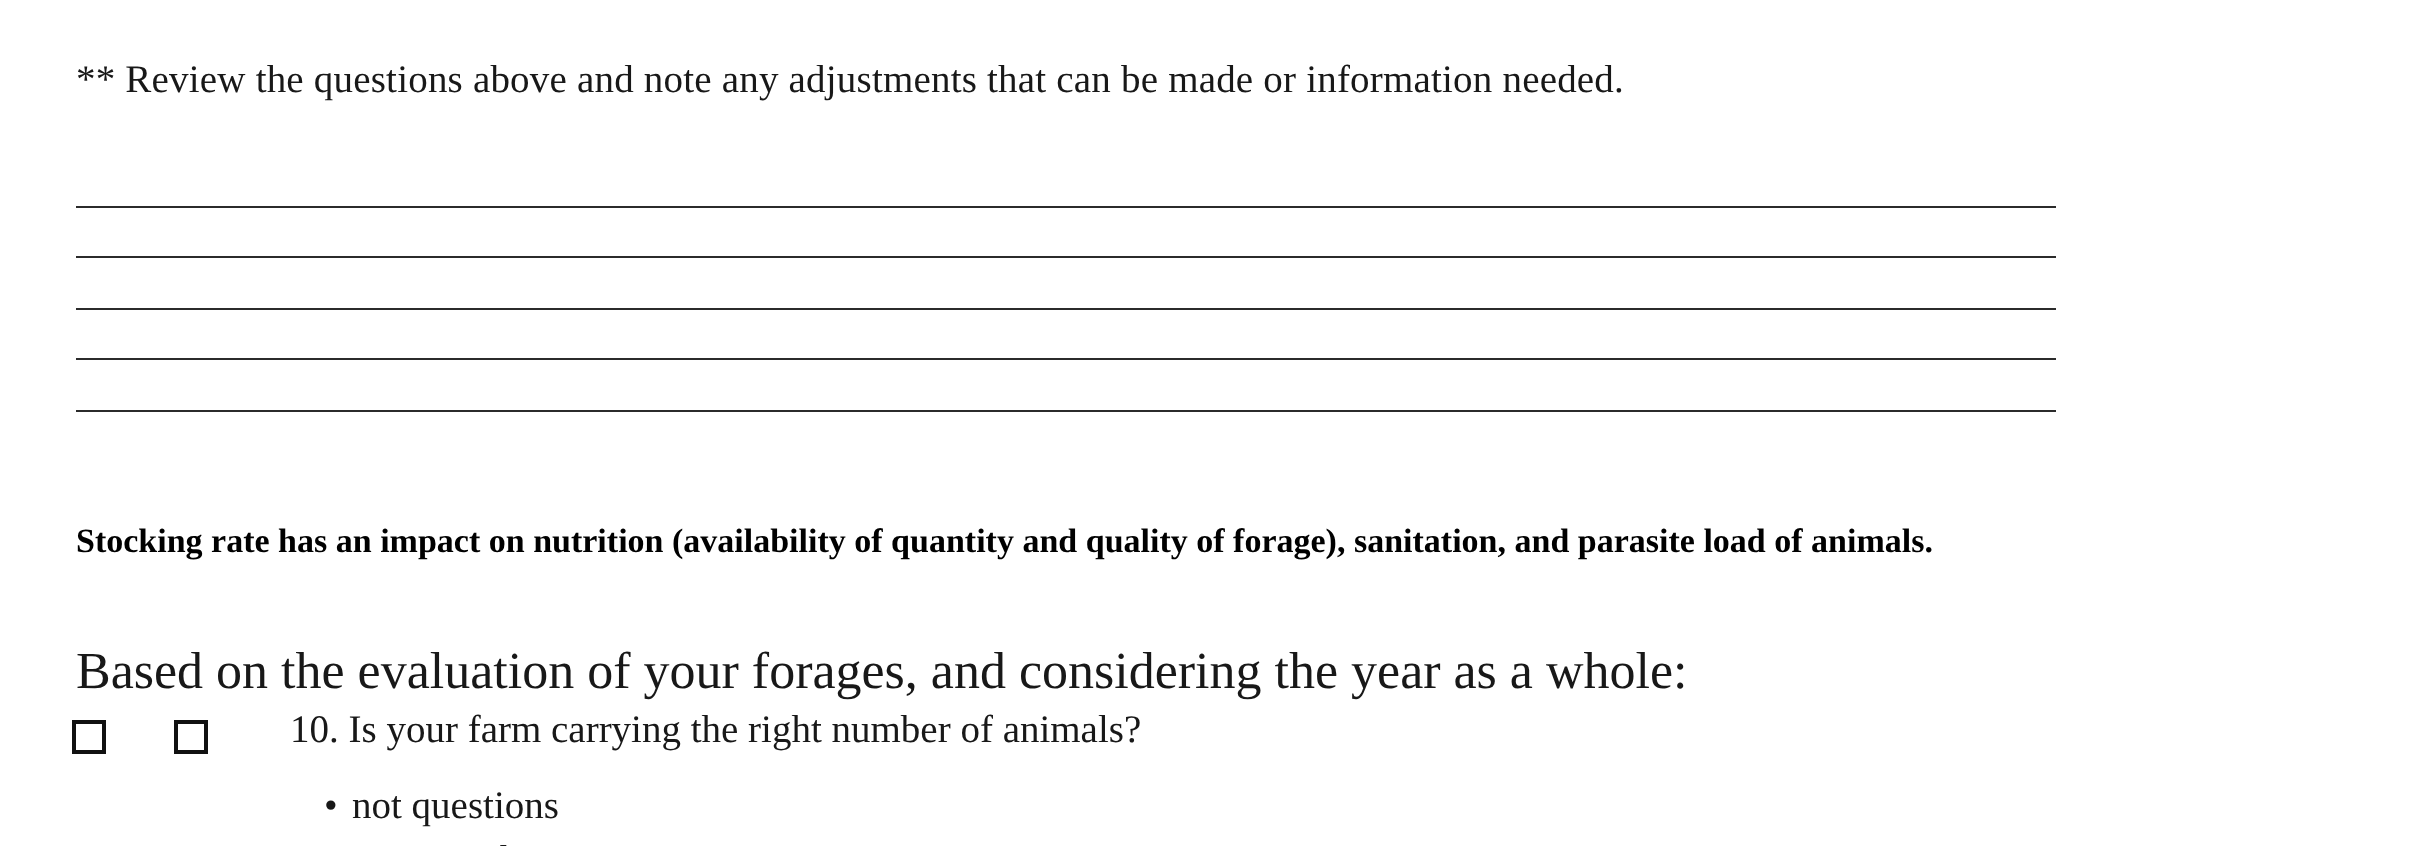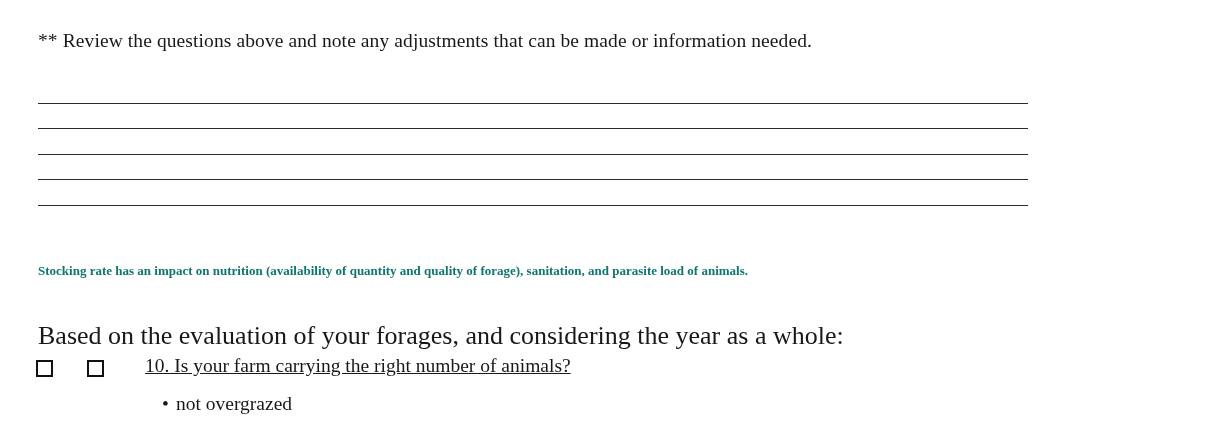--- a/index.html
+++ b/index.html
@@ -39,41 +39,40 @@
   }
   .rule {
     height: 24.5px;
     border-bottom: 1.6px solid #2b2b2b;
   }
   .bold-statement {
     position: absolute;
     left: 14px;
     top: 258px;
     width: 1145px;
-    font-size: 13px;
+    font-size: 17px;
     font-weight: bold;
     line-height: 25px;
-    color: #0f766e;
+    color: #000000;
   }
   .based-line {
     position: absolute;
     left: 14px;
     top: 321px;
     font-size: 26px;
     color: #181818;
     white-space: nowrap;
   }
   .question-row {
     position: absolute;
     left: 12px;
     top: 355px;
     width: 1100px;
     display: flex;
     align-items: flex-start;
-    text-decoration: underline;
   }
   .checkbox {
     width: 17px;
     height: 17px;
     border: 2.5px solid #111111;
     margin-top: 5px;
     background: #ffffff;
     box-sizing: border-box;
     flex: 0 0 auto;
   }
@@ -121,17 +120,17 @@
 
   <div class="based-line">Based on the evaluation of your forages, and considering the year as a whole:</div>
 
   <div class="question-row">
     <div class="checkbox"></div>
     <div class="checkbox second"></div>
     <div class="question-text">10. Is your farm carrying the right number of animals?</div>
   </div>
 
   <div class="bullet-list">
-    <div class="bullet-item"><span class="dot">•</span><span>not overgrazed</span></div>
+    <div class="bullet-item"><span class="dot">•</span><span>not questions</span></div>
     <div class="bullet-item"><span class="dot">•</span><span>no wasted grass</span></div>
   </div>
 
 </div>
 
 </body></html>

